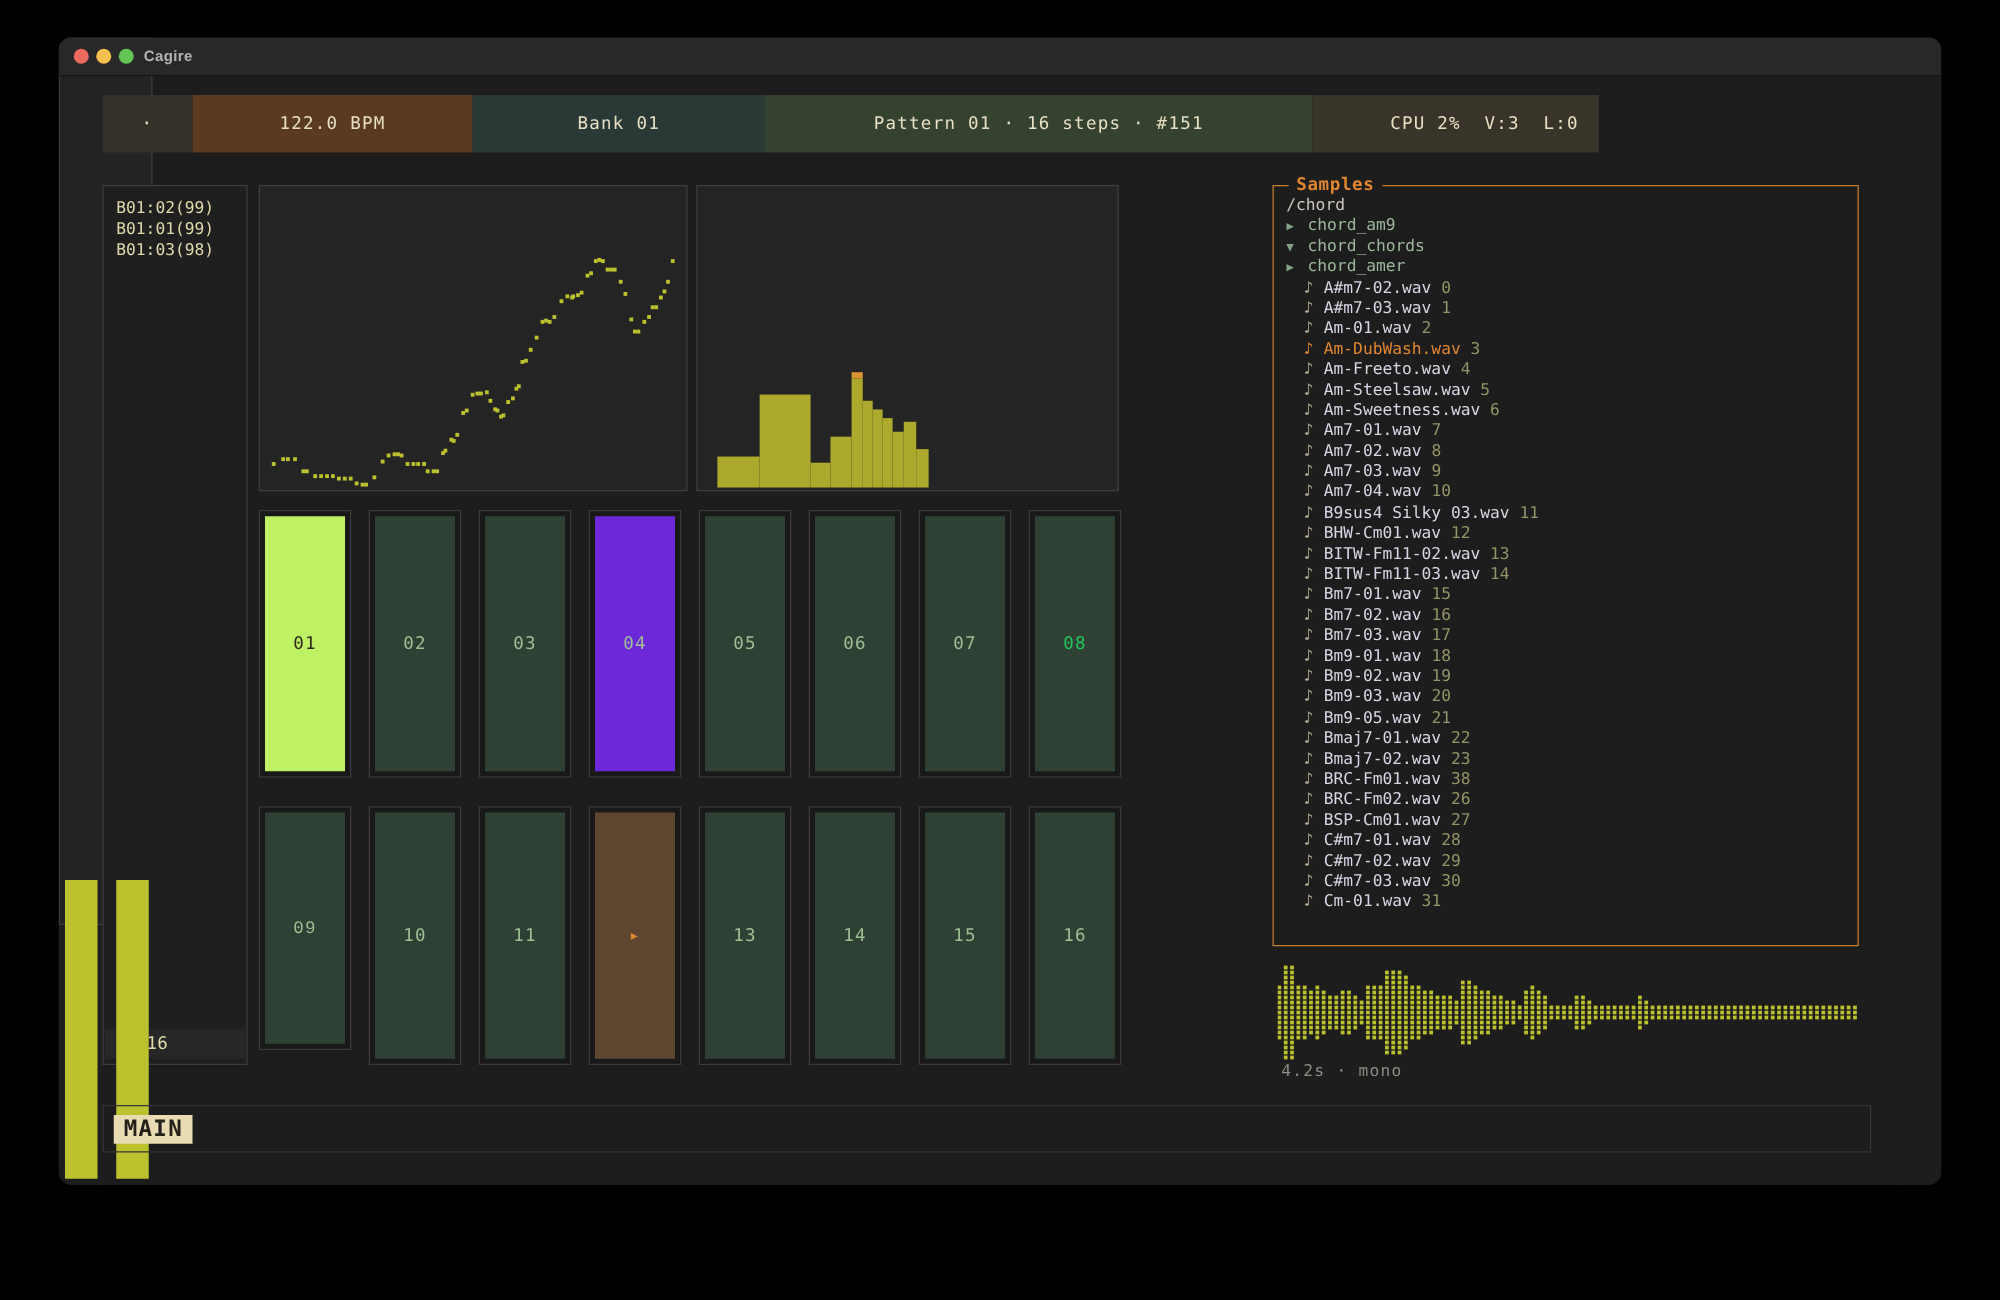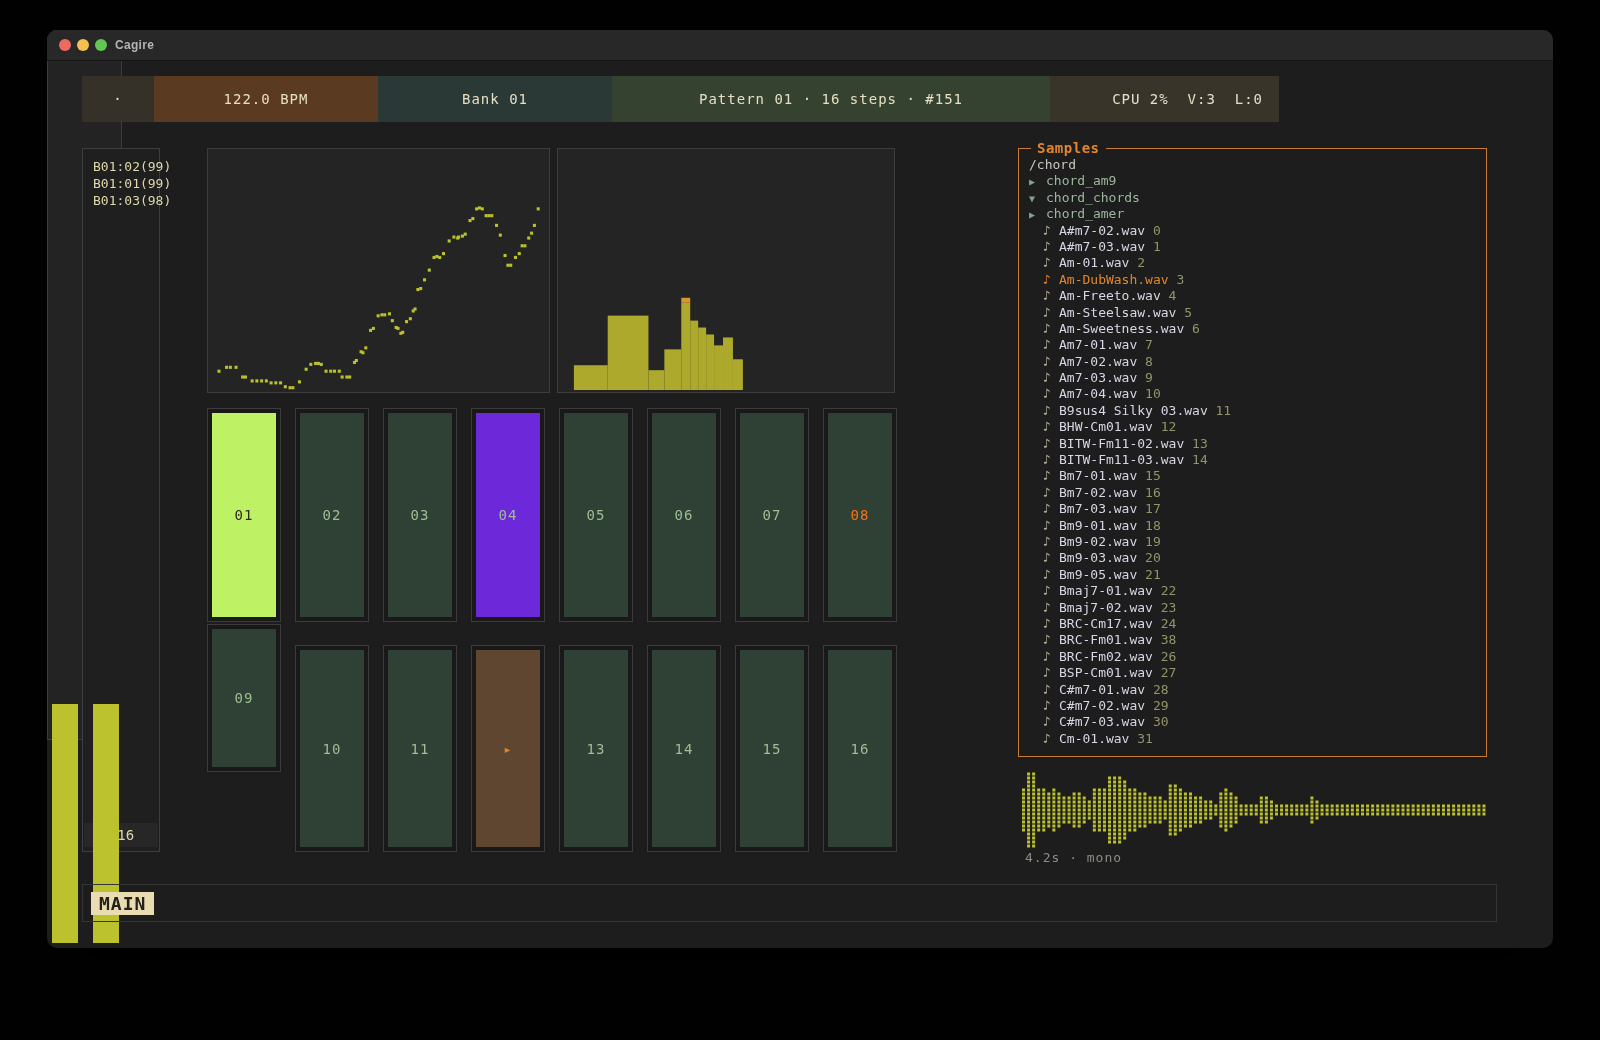--- a/index.html
+++ b/index.html
@@ -10,21 +10,21 @@
   .titlebar{position:absolute;left:0;top:0;width:100%;height:30px;background:#282828;
             border-bottom:1px solid #151515;}
   .light{position:absolute;top:9px;width:12px;height:12px;border-radius:50%;}
   .titlebar .title{position:absolute;left:68px;top:0;line-height:30px;font-size:12px;font-weight:bold;
             color:#b4b4b4;font-family:"Liberation Sans",sans-serif;letter-spacing:.3px;}
   .statusbar{position:absolute;left:35px;top:46px;width:1415px;height:46px;display:flex;}
   .status-sec{height:46px;line-height:46px;text-align:center;font-size:14px;color:#e7dfc4;
               letter-spacing:1px;white-space:pre;}
   .panel{position:absolute;background:#242424;border:1px solid #3d3d3d;box-sizing:border-box;}
   .plain-panel{position:absolute;border:1px solid #3d3d3d;box-sizing:border-box;}
-  .left-panel{left:35px;top:118px;width:78px;height:704px;background:#1f1f1f;}
+  .left-panel{left:35px;top:118px;width:116px;height:704px;background:#1f1f1f;}
   .queue-line{font-size:13px;line-height:17px;color:#ded8ab;white-space:pre;}
   #queue-lines{padding:9px 0 0 10px;}
   .queue-pos{position:absolute;left:1px;right:1px;bottom:4px;height:24px;line-height:24px;
              background:#272727;color:#ded8ab;font-size:14px;padding-left:8px;}
   .chart-panel{left:160px;top:118px;width:343px;height:245px;}
   .hist-panel{left:510px;top:118px;width:338px;height:245px;}
   .chart-panel svg,.hist-panel svg{position:absolute;left:0;top:0;width:100%;height:100%;}
   .pad-outer{position:absolute;width:74px;border:1px solid #3b3b3b;background:#191919;box-sizing:border-box;}
   .pad{position:absolute;left:4px;top:4px;right:4px;bottom:4px;display:flex;align-items:center;
        justify-content:center;font-size:14px;letter-spacing:1px;}
@@ -205,23 +205,23 @@
         <div class="pad-outer" style="left: 512px; top: 378px; height: 214px;">
           <div class="pad" style="background: rgb(46, 65, 52); color: rgb(159, 190, 147);">05</div>
         </div>
         <div class="pad-outer" style="left: 600px; top: 378px; height: 214px;">
           <div class="pad" style="background: rgb(46, 65, 52); color: rgb(159, 190, 147);">06</div>
         </div>
         <div class="pad-outer" style="left: 688px; top: 378px; height: 214px;">
           <div class="pad" style="background: rgb(46, 65, 52); color: rgb(159, 190, 147);">07</div>
         </div>
         <div class="pad-outer" style="left: 776px; top: 378px; height: 214px;">
-          <div class="pad" style="background: rgb(46, 65, 52); color: #f97316;">08</div>
-        </div>
-        <div class="pad-outer" style="left: 160px; top: 594px; height: 148px;">
+          <div class="pad" style="background: rgb(46, 65, 52); color: #22c55e;">08</div>
+        </div>
+        <div class="pad-outer" style="left: 160px; top: 615px; height: 195px; font-family: Liberation Mono, monospace;">
           <div class="pad" style="background: rgb(46, 65, 52); color: rgb(159, 190, 147);">09</div>
         </div>
         <div class="pad-outer" style="left: 248px; top: 615px; height: 207px;">
           <div class="pad" style="background: rgb(46, 65, 52); color: rgb(159, 190, 147);">10</div>
         </div>
         <div class="pad-outer" style="left: 336px; top: 615px; height: 207px;">
           <div class="pad" style="background: rgb(46, 65, 52); color: rgb(159, 190, 147);">11</div>
         </div>
         <div class="pad-outer" style="left: 424px; top: 615px; height: 207px;">
           <div class="pad" style="background: rgb(95, 70, 49); color: rgb(224, 134, 47);">▸</div>
@@ -269,21 +269,20 @@
           <div class="tree-row"><span class="note">♪</span><span class="file-name">BITW-Fm11-03.wav</span><span class="file-idx"> 14</span></div>
           <div class="tree-row"><span class="note">♪</span><span class="file-name">Bm7-01.wav</span><span class="file-idx"> 15</span></div>
           <div class="tree-row"><span class="note">♪</span><span class="file-name">Bm7-02.wav</span><span class="file-idx"> 16</span></div>
           <div class="tree-row"><span class="note">♪</span><span class="file-name">Bm7-03.wav</span><span class="file-idx"> 17</span></div>
           <div class="tree-row"><span class="note">♪</span><span class="file-name">Bm9-01.wav</span><span class="file-idx"> 18</span></div>
           <div class="tree-row"><span class="note">♪</span><span class="file-name">Bm9-02.wav</span><span class="file-idx"> 19</span></div>
           <div class="tree-row"><span class="note">♪</span><span class="file-name">Bm9-03.wav</span><span class="file-idx"> 20</span></div>
           <div class="tree-row"><span class="note">♪</span><span class="file-name">Bm9-05.wav</span><span class="file-idx"> 21</span></div>
           <div class="tree-row"><span class="note">♪</span><span class="file-name">Bmaj7-01.wav</span><span class="file-idx"> 22</span></div>
           <div class="tree-row"><span class="note">♪</span><span class="file-name">Bmaj7-02.wav</span><span class="file-idx"> 23</span></div>
-          <div class="tree-row"><span class="note">♪</span><span class="file-name">BRC-Cm17.wav</span><span class="file-idx"> 24</span></div>
           <div class="tree-row"><span class="note">♪</span><span class="file-name">BRC-Fm01.wav</span><span class="file-idx"> 38</span></div>
           <div class="tree-row"><span class="note">♪</span><span class="file-name">BRC-Fm02.wav</span><span class="file-idx"> 26</span></div>
           <div class="tree-row"><span class="note">♪</span><span class="file-name">BSP-Cm01.wav</span><span class="file-idx"> 27</span></div>
           <div class="tree-row"><span class="note">♪</span><span class="file-name">C#m7-01.wav</span><span class="file-idx"> 28</span></div>
           <div class="tree-row"><span class="note">♪</span><span class="file-name">C#m7-02.wav</span><span class="file-idx"> 29</span></div>
           <div class="tree-row"><span class="note">♪</span><span class="file-name">C#m7-03.wav</span><span class="file-idx"> 30</span></div>
           <div class="tree-row"><span class="note">♪</span><span class="file-name">Cm-01.wav</span><span class="file-idx"> 31</span></div>
         </div>
     </div>
 

